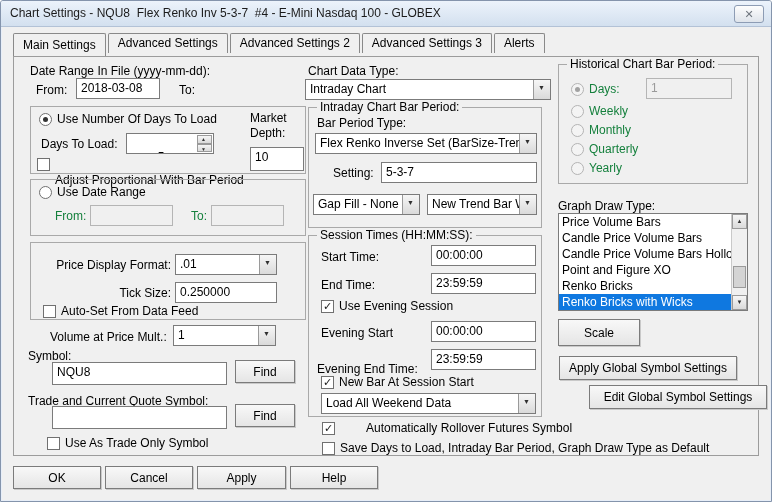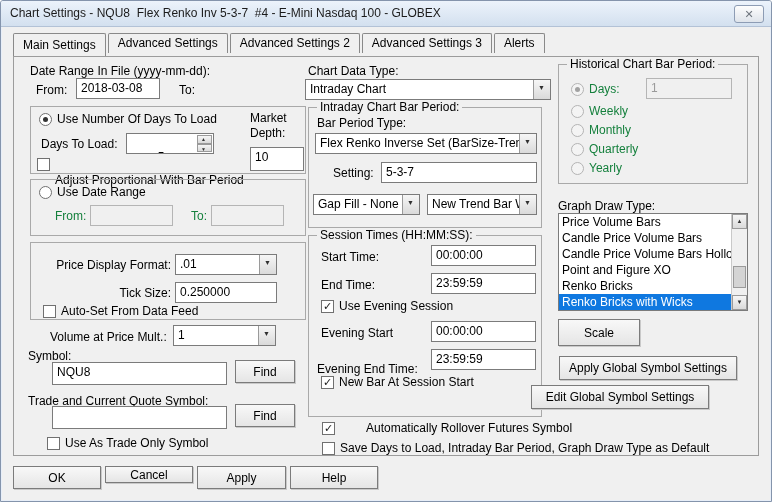--- a/index.html
+++ b/index.html
@@ -163,20 +163,24 @@
       <div class="lbl" style="left:12px;top:42px;">End Time:</div>
       <div class="tinput" style="left:122px;top:37px;width:105px;height:21px;">23:59:59</div>
       <div class="check on" style="left:12px;top:64px;"></div>
       <div class="lbl" style="left:30px;top:63px;">Use Evening Session</div>
       <div class="lbl" style="left:12px;top:90px;">Evening Start</div>
       <div class="tinput" style="left:122px;top:85px;width:105px;height:21px;">00:00:00</div>
       <div class="lbl" style="left:8px;top:118px;margin-top:8px;">Evening End Time:</div>
       <div class="tinput" style="left:122px;top:113px;width:105px;height:21px;">23:59:59</div>
       <div class="check on" style="left:12px;top:140px;"></div>
       <div class="lbl" style="left:30px;top:139px;">New Bar At Session Start</div>
+      <div class="combo" style="left:12px;top:157px;width:215px;height:21px;">
+        <span>Load All Weekend Data</span>
+        <span class="cbtn"></span>
+      </div>
     </div>
 
     <div class="check on" style="left:308px;top:365px;"></div>
     <div class="lbl" style="left:308px;top:364px;margin-left:44px;">Automatically Rollover Futures Symbol</div>
     <div class="check" style="left:308px;top:385px;"></div>
     <div class="lbl" style="left:326px;top:384px;">Save Days to Load, Intraday Bar Period, Graph Draw Type as Default</div>
 
     <div class="grp" style="left:544px;top:7px;width:190px;height:120px;">
       <div class="gt">Historical Chart Bar Period:</div>
       <div class="radio dis on" style="left:12px;top:18px;"></div>
@@ -202,22 +206,22 @@
       <div class="lb-item sel">Renko Bricks with Wicks</div>
       <div class="sb">
         <div class="sb-btn" style="top:0;">▲</div>
         <div class="sb-thumb" style="top:52px;"></div>
         <div class="sb-btn" style="bottom:0;">▼</div>
       </div>
     </div>
 
     <div class="pbtn" style="left:544px;top:262px;width:82px;height:27px;">Scale</div>
     <div class="pbtn" style="left:545px;top:299px;width:178px;height:24px;">Apply Global Symbol Settings</div>
-    <div class="pbtn" style="left:517px;top:328px;width:178px;height:24px;">Edit Global Symbol Settings</div>
+    <div class="pbtn" style="left:575px;top:328px;width:178px;height:24px;">Edit Global Symbol Settings</div>
 
   </div>
 
   <div class="pbtn" style="left:12px;top:465px;width:88px;height:23px;">OK</div>
-  <div class="pbtn" style="left:104px;top:465px;width:88px;height:17px;">Cancel</div>
+  <div class="pbtn" style="left:104px;top:465px;width:88px;height:23px;">Cancel</div>
   <div class="pbtn" style="left:196px;top:465px;width:89px;height:23px;">Apply</div>
   <div class="pbtn" style="left:289px;top:465px;width:88px;height:23px;">Help</div>
 
 </div>
 
 </body></html>

